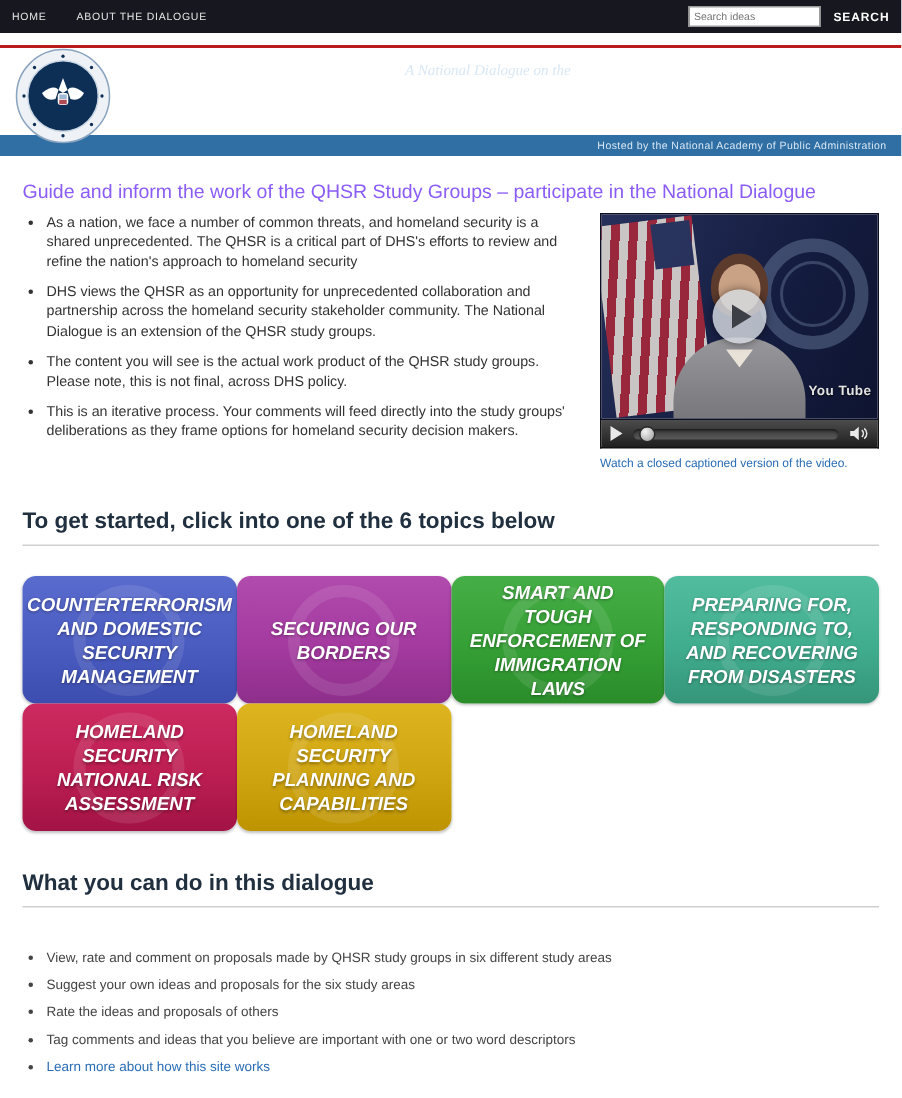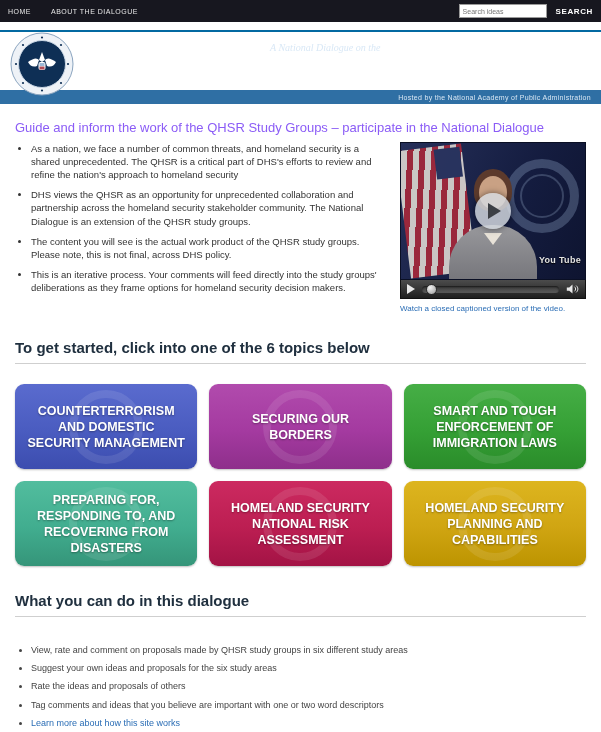--- a/index.html
+++ b/index.html
@@ -22,21 +22,21 @@
   .topbar .search-btn {
     margin-left: 9px; font-size: 8px; font-weight: bold; letter-spacing: .6px;
     color: #fff; cursor: pointer; background: none; border: none;
     font-family: "Liberation Sans", sans-serif;
   }
 
   
   .banner-wrap { position: relative; margin-top: 8px; }
   .banner {
     height: 60px; background: linear-gradient(180deg, #2e6da6 0%, #1c5astra 0%, #1d568f 45%, #164878 100%);
-    border-top: 2px solid #0369a1; position: relative; overflow: visible;
+    border-top: 2px solid #b91c1c; position: relative; overflow: visible;
   }
   .banner-inner { padding: 6px 10px 0 112px; }
   .tagline {
     margin-left: 158px; color: #d9e8f6; font-size: 10px; font-style: italic;
     font-family: "Liberation Serif", serif;
     border-top: 1px solid rgba(255,255,255,.45); padding-top: 3px; width: 320px;
   }
   .banner-title {
     color: #ffffff; font-size: 19px; letter-spacing: 1.4px; white-space: nowrap;
     margin-top: 3px; font-weight: 400;
@@ -108,21 +108,21 @@
   .ctrl-knob { position: absolute; left: 4px; top: -2px; width: 11px; height: 11px; border-radius: 50%;
     background: radial-gradient(circle at 35% 30%, #f2f2f2, #9a9a9a); border: 1px solid #2b2b2b; cursor: grab; }
   .ctrl-vol { width: 13px; height: 12px; cursor: pointer; }
   .video-caption { margin-top: 5px; font-size: 8px; color: #2a6db5; cursor: pointer; }
 
   
   .section-heading { margin-top: 26px; font-size: 15px; font-weight: bold; color: #20303f; }
   .rule { border: none; border-top: 1px solid #cfcfcf; margin-top: 7px; }
 
   
-  .tiles { display: grid; grid-template-columns: repeat(3, 1fr); gap: 12px; margin-top: 20px; }
+  .tiles { display: grid; grid-template-columns: repeat(4, 1fr); gap: 0; margin-top: 20px; font-style: italic; }
   .tile {
     height: 85px; border-radius: 9px; color: #fff; font-weight: bold; font-size: 12.5px;
     display: flex; align-items: center; justify-content: center; text-align: center;
     padding: 6px 12px; line-height: 1.28; text-transform: uppercase; cursor: pointer;
     position: relative; overflow: hidden; text-shadow: 0 1px 2px rgba(0,0,0,.35);
     box-shadow: 0 1px 2px rgba(0,0,0,.25);
   }
   .tile::before {
     content: ""; position: absolute; left: 50%; top: 6px; transform: translateX(-50%);
     width: 58px; height: 58px; border-radius: 50%; border: 8px solid rgba(255,255,255,.10);

